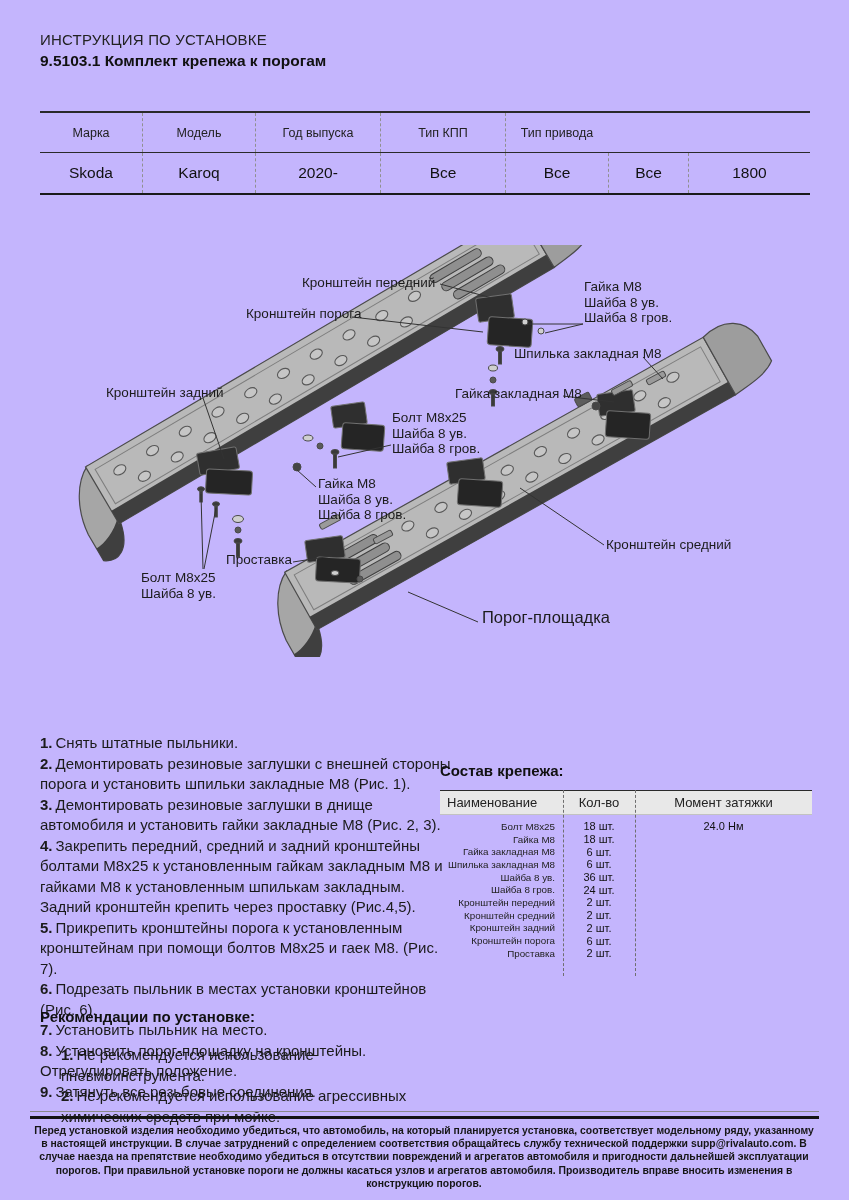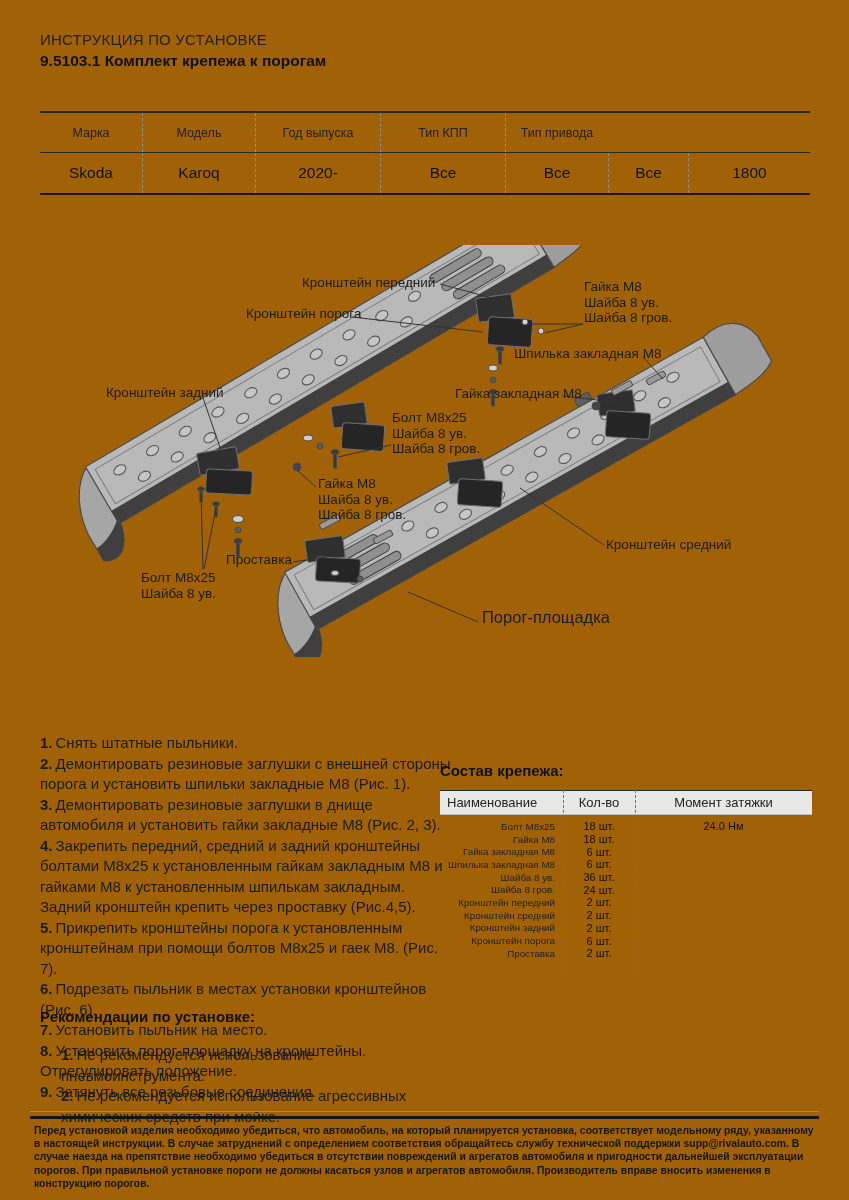--- a/index.html
+++ b/index.html
@@ -1,18 +1,18 @@
 <!DOCTYPE html>
 <html><head>
 <meta charset="utf-8">
 <style>
   * { margin:0; padding:0; box-sizing:border-box; }
   html,body { background:#fff; }
   body { font-family:"Liberation Sans", sans-serif; color:#1a1a1a; }
-  .page { position:relative; width:849px; height:1200px; background:#a16207; overflow:hidden; }
+  .page { position:relative; width:849px; height:1200px; background:#c4b5fd; overflow:hidden; }
 
   
   .doc-header { position:absolute; left:40px; top:31px; }
   .doc-title1 { font-size:15px; color:#222; letter-spacing:.2px; }
   .doc-title2 { font-size:15.5px; font-weight:bold; color:#111; margin-top:4px; }
 
   
   .vtable { position:absolute; left:40px; top:111px; width:770px;
             border-top:2px solid #2a2a2a; border-bottom:2px solid #1a1a1a; }
   .vrow { display:grid; grid-template-columns:102px 113px 125px 125px 103px 80px 122px; }
@@ -58,21 +58,21 @@
   .recommendations { position:absolute; left:40px; top:1008px; width:414px; }
   .rec-items { margin-top:20px;margin-left:21px; }
 
   
   .footer-rule-thin { position:absolute; left:30px; top:1111px; width:789px; height:0;
                       border-top:1px solid #8a8a8a; }
   .footer-rule-thick { position:absolute; left:30px; top:1116px; width:789px; height:2.6px;
                        background:#141414; }
   .footer-text { position:absolute; left:34px; top:1124px; width:780px;
                  font-size:10.4px; line-height:13.2px; font-weight:bold; color:#161616;
-                 text-align:left; }
+                 text-align:center; }
 </style>
 </head>
 <body>
 
 <div class="page">
 
   <div class="doc-header">
     <div class="doc-title1">ИНСТРУКЦИЯ ПО УСТАНОВКЕ</div>
     <div class="doc-title2">9.5103.1 Комплект крепежа к порогам</div>
   </div>

